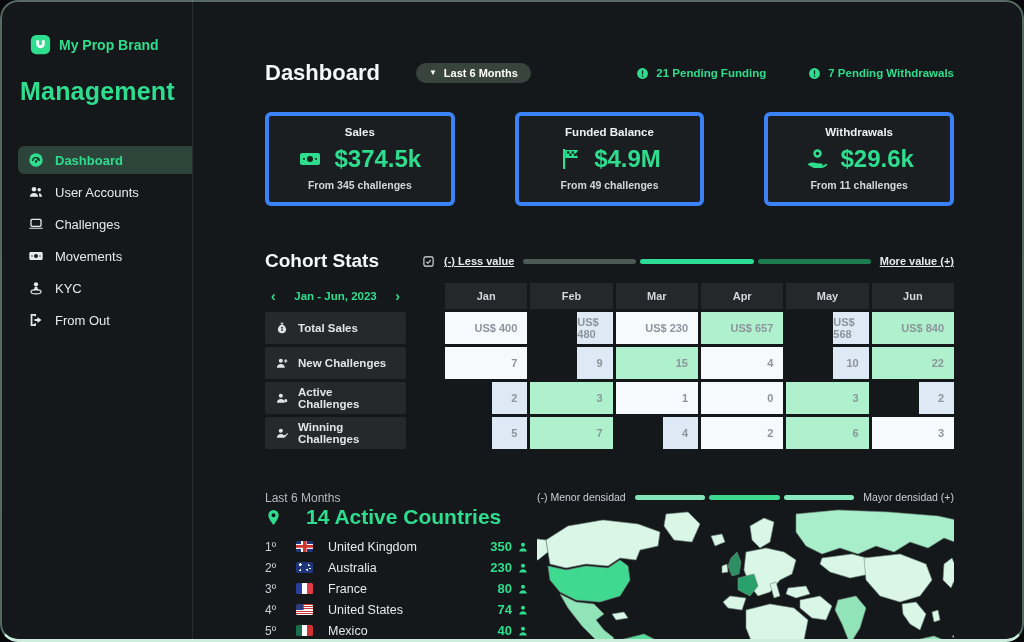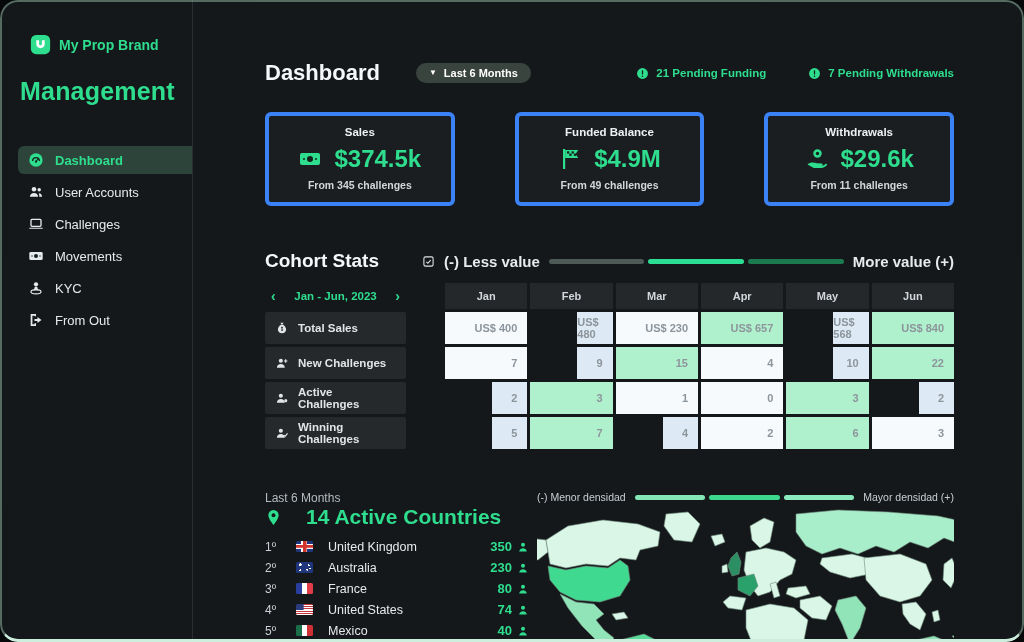--- a/index.html
+++ b/index.html
@@ -45,21 +45,21 @@
   .card-value-row .icon svg { width:24px; height:24px; display:block; }
   .card-value { font-size:24px; font-weight:bold; }
   .card-sub { color:#d3d7da; font-size:10.5px; font-weight:bold; margin-top:6px; }
 
   
   .cohort { margin-top:44px; }
   .cohort-top { display:flex; align-items:center; }
   .cohort-title { color:#f5f7f8; font-size:19px; font-weight:bold; width:157px; flex-shrink:0; }
   .legend-row { flex:1; display:flex; align-items:center; gap:9px; }
   .legend-row .icon svg { width:13px; height:13px; display:block; color:#dfe3e5; }
-  .legend-text { color:#e8ebed; font-size:15px; font-weight:bold; white-space:nowrap; }
+  .legend-text { color:#e8ebed; font-size:11px; font-weight:bold; white-space:nowrap;text-decoration:underline; }
   .heat-bar { flex:1; display:flex; gap:4px; align-items:center; }
   .heat-bar .seg { height:5px; border-radius:3px; flex:1; }
 
   .cohort-body { display:flex; margin-top:11px; }
   .cohort-left { width:157px; flex-shrink:0; padding-right:16px; }
   .date-nav { height:26px; display:flex; align-items:center; justify-content:space-between;
               color:var(--accent); font-size:11.5px; font-weight:bold; padding:0 6px; }
   .date-nav .chev { cursor:pointer; font-size:14px; }
   .row-labels { display:flex; flex-direction:column; gap:3px; margin-top:3px; }
   .row-label { height:32px; background:#26292c; display:flex; align-items:center; gap:9px;

